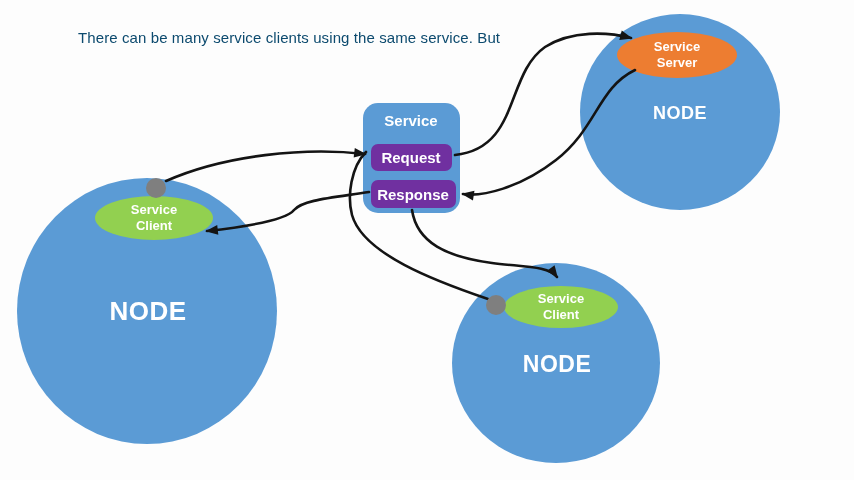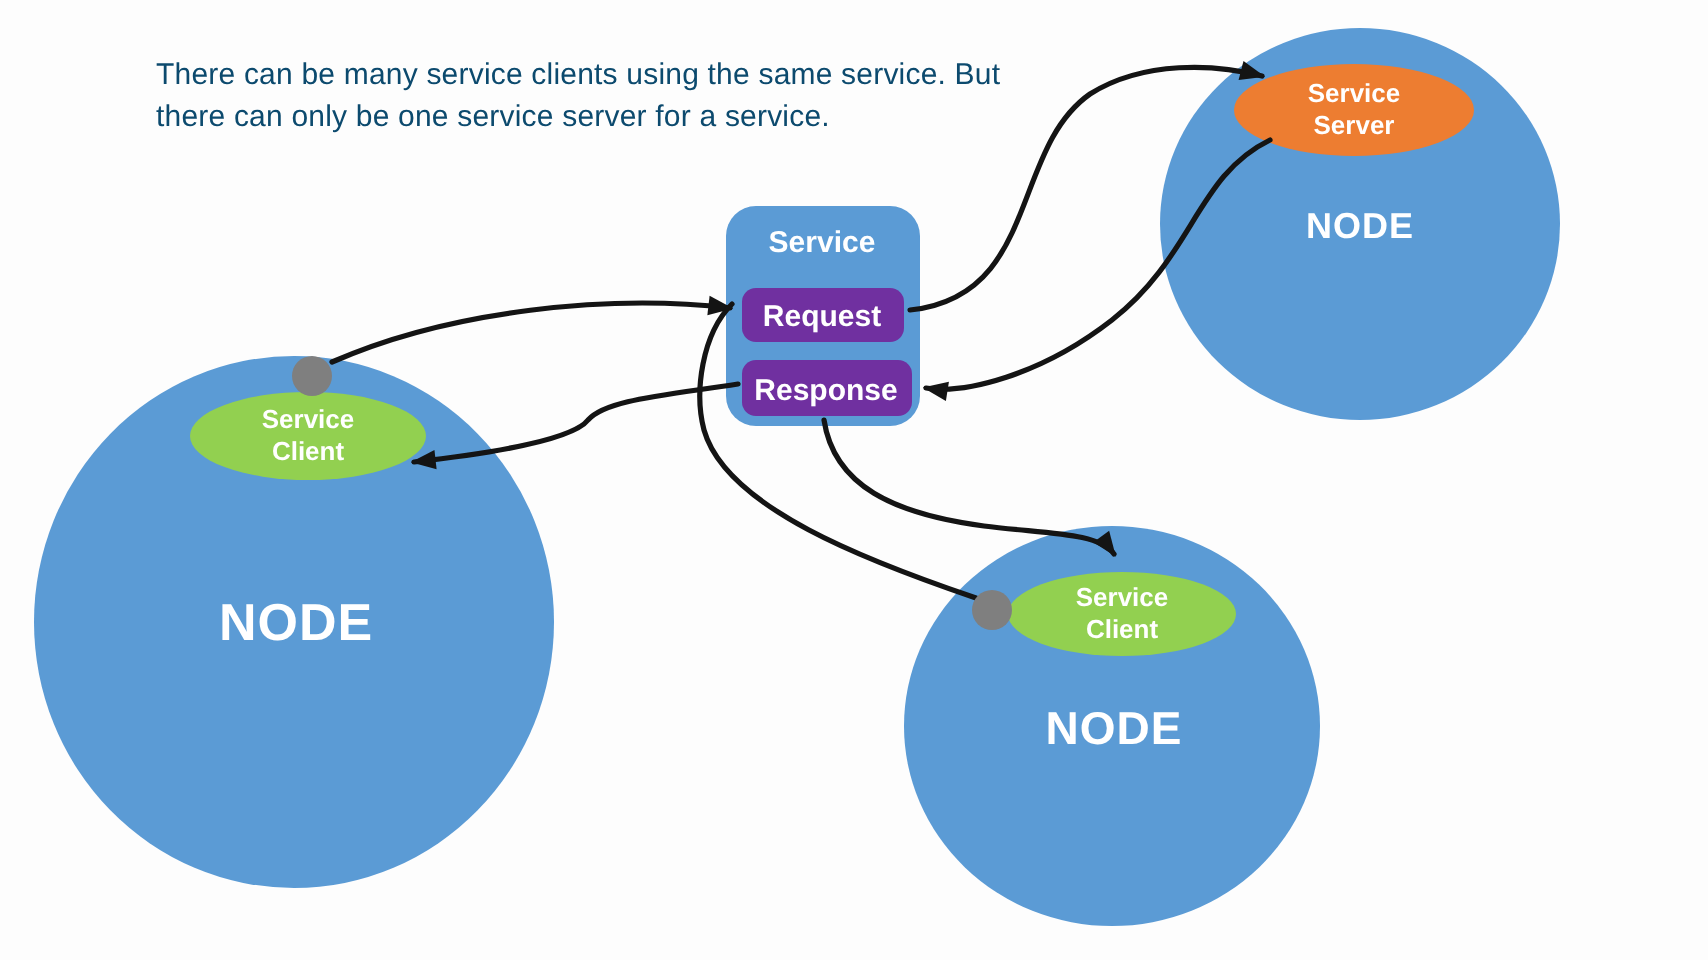--- a/index.html
+++ b/index.html
@@ -40,21 +40,20 @@
   }
   .arrowhead { fill: #141414; }
 </style>
 </head>
 <body>
 
 <div class="stage">
 
   <div class="caption">
     <span>There can be many service clients using the same service. But</span>
-    <span>there can only be one service server for a service.</span>
   </div>
 
   <svg class="diagram" width="854" height="480" viewBox="0 0 854 480">
     <defs>
       <marker id="ah" viewBox="0 0 12 10" refX="10.5" refY="5" markerWidth="13" markerHeight="11" orient="auto" markerUnits="userSpaceOnUse">
         <path class="arrowhead" d="M0.5,0.5 L12,5 L0.5,9.5 Z"></path>
       </marker>
     </defs>
 
     <ellipse cx="147" cy="311" rx="130" ry="133" fill="#5B9BD5"></ellipse>

